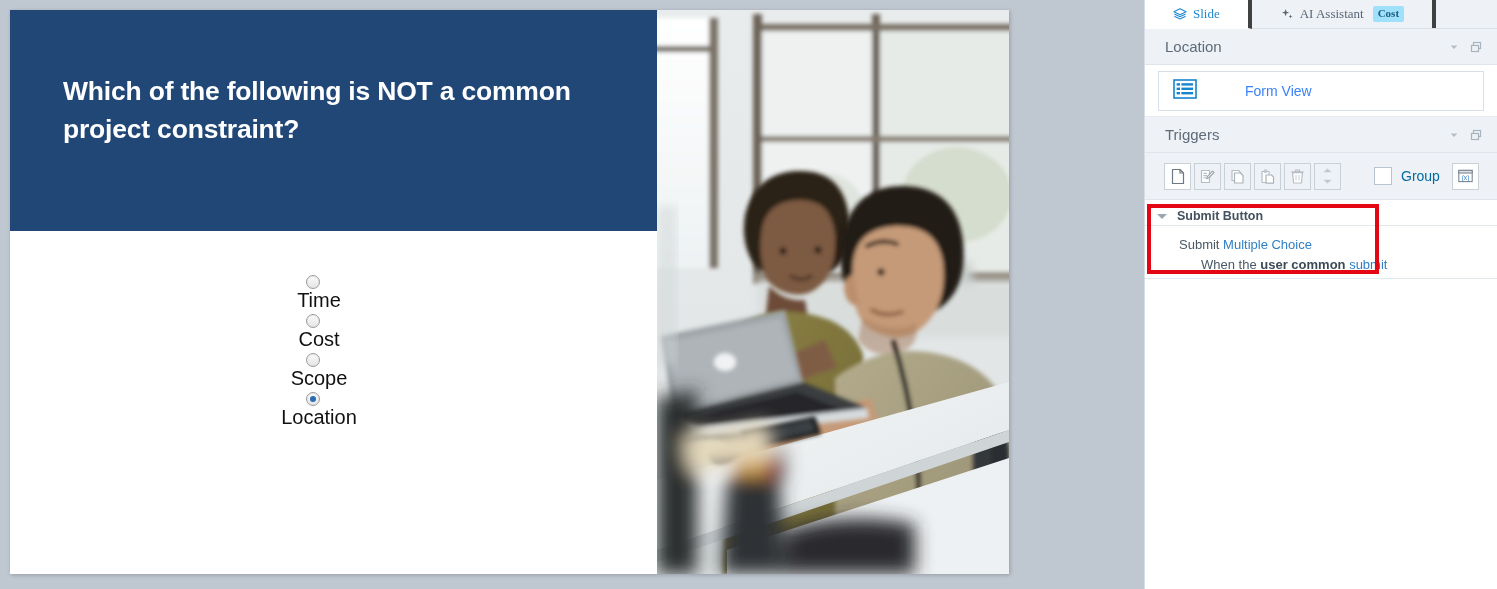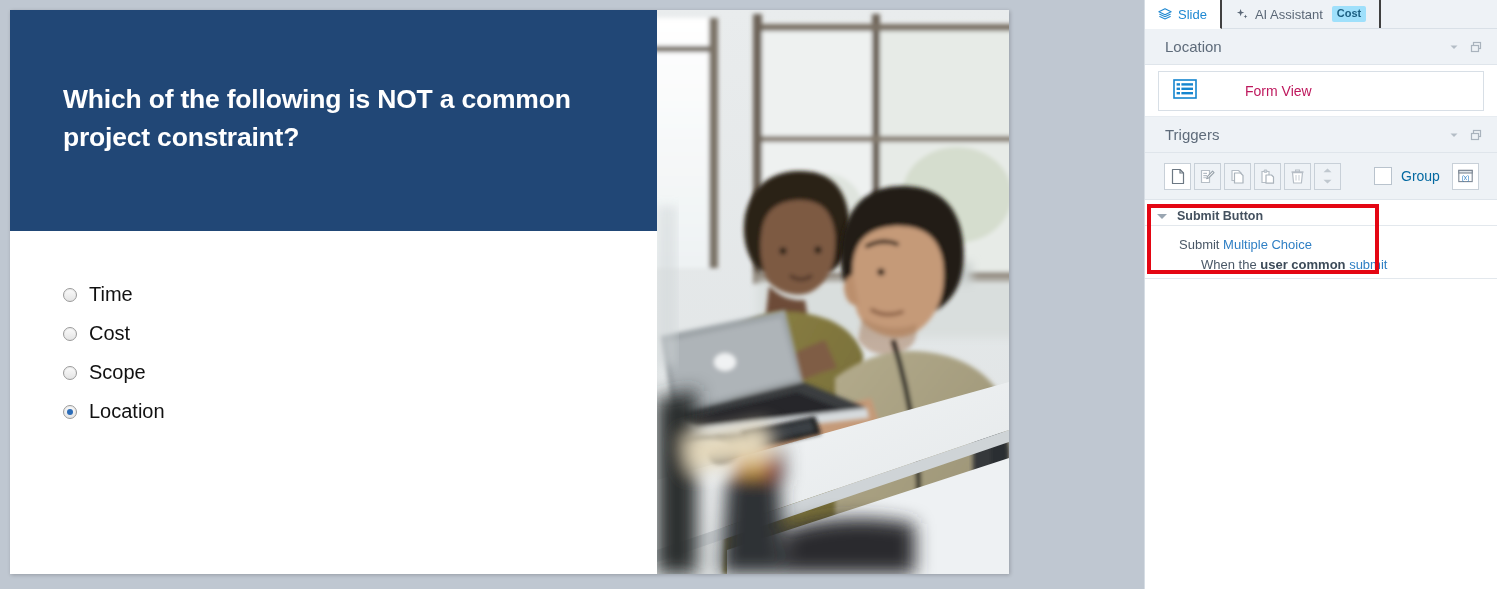--- a/index.html
+++ b/index.html
@@ -40,38 +40,39 @@
     flex: 0 0 647px;
   }
   #question-band {
     position: absolute;
     left: 0; top: 0;
     width: 647px; height: 221px;
     background: #214776;
   }
   #question-text {
     position: absolute;
-    left: 53px; top: 70px;
+    left: 53px; top: 62px;
     width: 545px;
     color: #ffffff;
     font-size: 26.5px;
     font-weight: 700;
     line-height: 1.45;
     letter-spacing: -0.2px;
   }
   #answers {
     position: absolute;
     left: 53px; top: 265px;
     width: 500px;
   }
   .answer-row {
     display: flex;
     align-items: center;
     height: 39px;
     cursor: default;
+    flex-direction: column;
   }
   .radio {
     width: 14px; height: 14px;
     border-radius: 50%;
     border: 1px solid #9a9a9a;
     background: linear-gradient(180deg, #fbfbfb 0%, #e4e4e4 100%);
     flex: 0 0 14px;
     position: relative;
     box-shadow: inset 0 1px 1px rgba(0,0,0,0.07);
   }
@@ -115,27 +116,28 @@
     background: #eef2f6;
     display: flex;
     align-items: stretch;
     border-bottom: 1px solid #d9e0e7;
     flex: 0 0 29px;
   }
   .tab {
     display: flex;
     align-items: center;
     gap: 6px;
-    padding: 0 13px;
+    padding: 0 28px;
     font-size: 13px;
     color: #5a6776;
-    border-right: 2px solid #404040;
+    border-right: 4px solid #404040;
     background: #eef2f6;
     cursor: default;
     user-select: none;
+    font-family: Liberation Serif, serif;
   }
   .tab.active {
     background: #ffffff;
     color: #1e88d2;
     border-bottom: 1px solid #ffffff;
     margin-bottom: -1px;
   }
   .tab .tab-ico { display: inline-flex; align-items: center; }
   .beta-badge {
     background: #9fe0fb;
@@ -189,21 +191,21 @@
     align-items: center;
     gap: 14px;
     padding-left: 14px;
     font-size: 14px;
     cursor: default;
     user-select: none;
   }
   .viewbtn.off {
     background: #ffffff;
     border: 1px solid #d8dfe6;
-    color: #be185d;
+    color: #3b82f6;
     gap: 48px;
   }
   .viewbtn.on {
     background: #1585cf;
     border: 1px solid #1585cf;
     color: #ffffff;
   }
 
   
   #trigger-toolbar {

